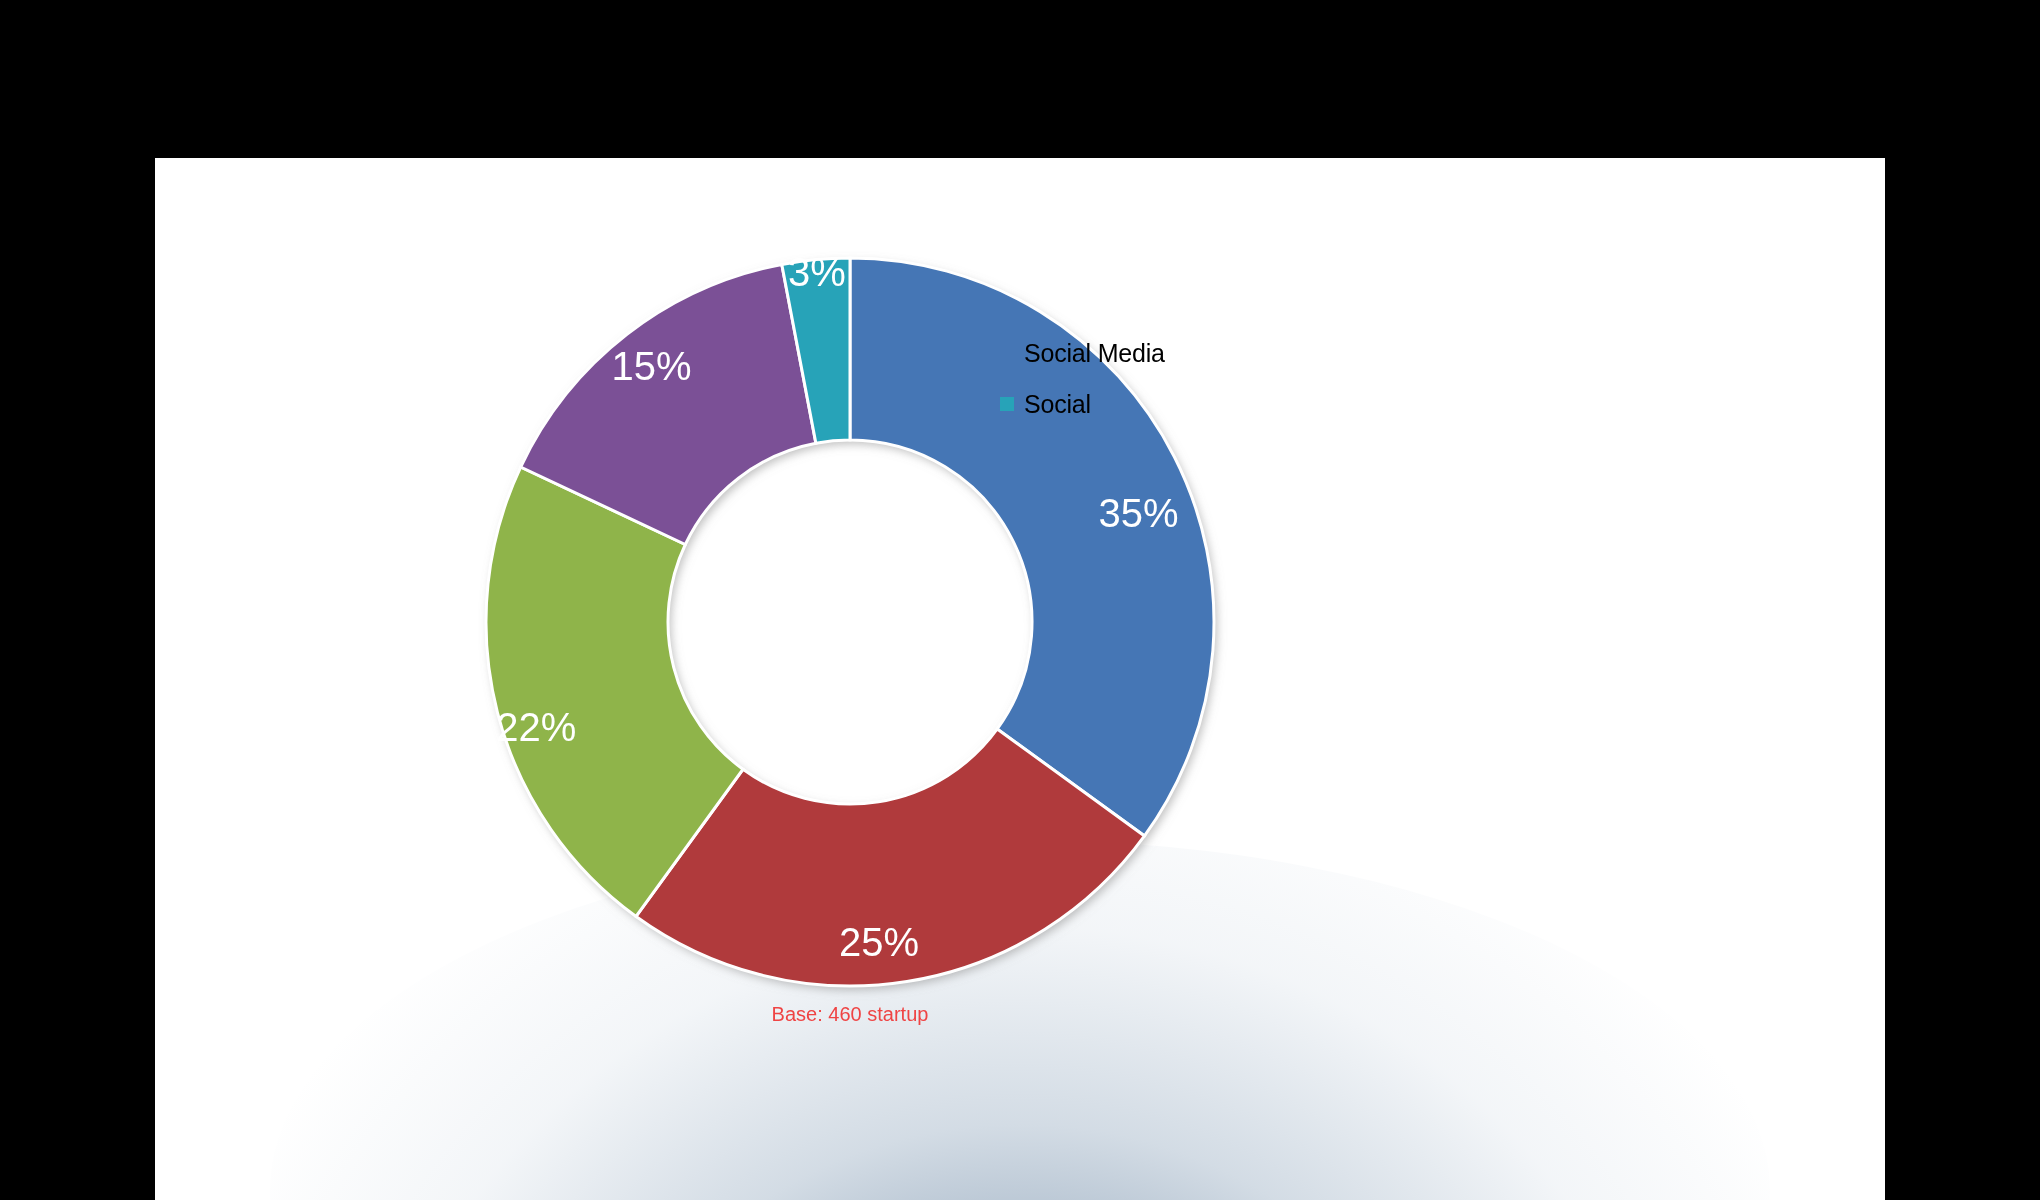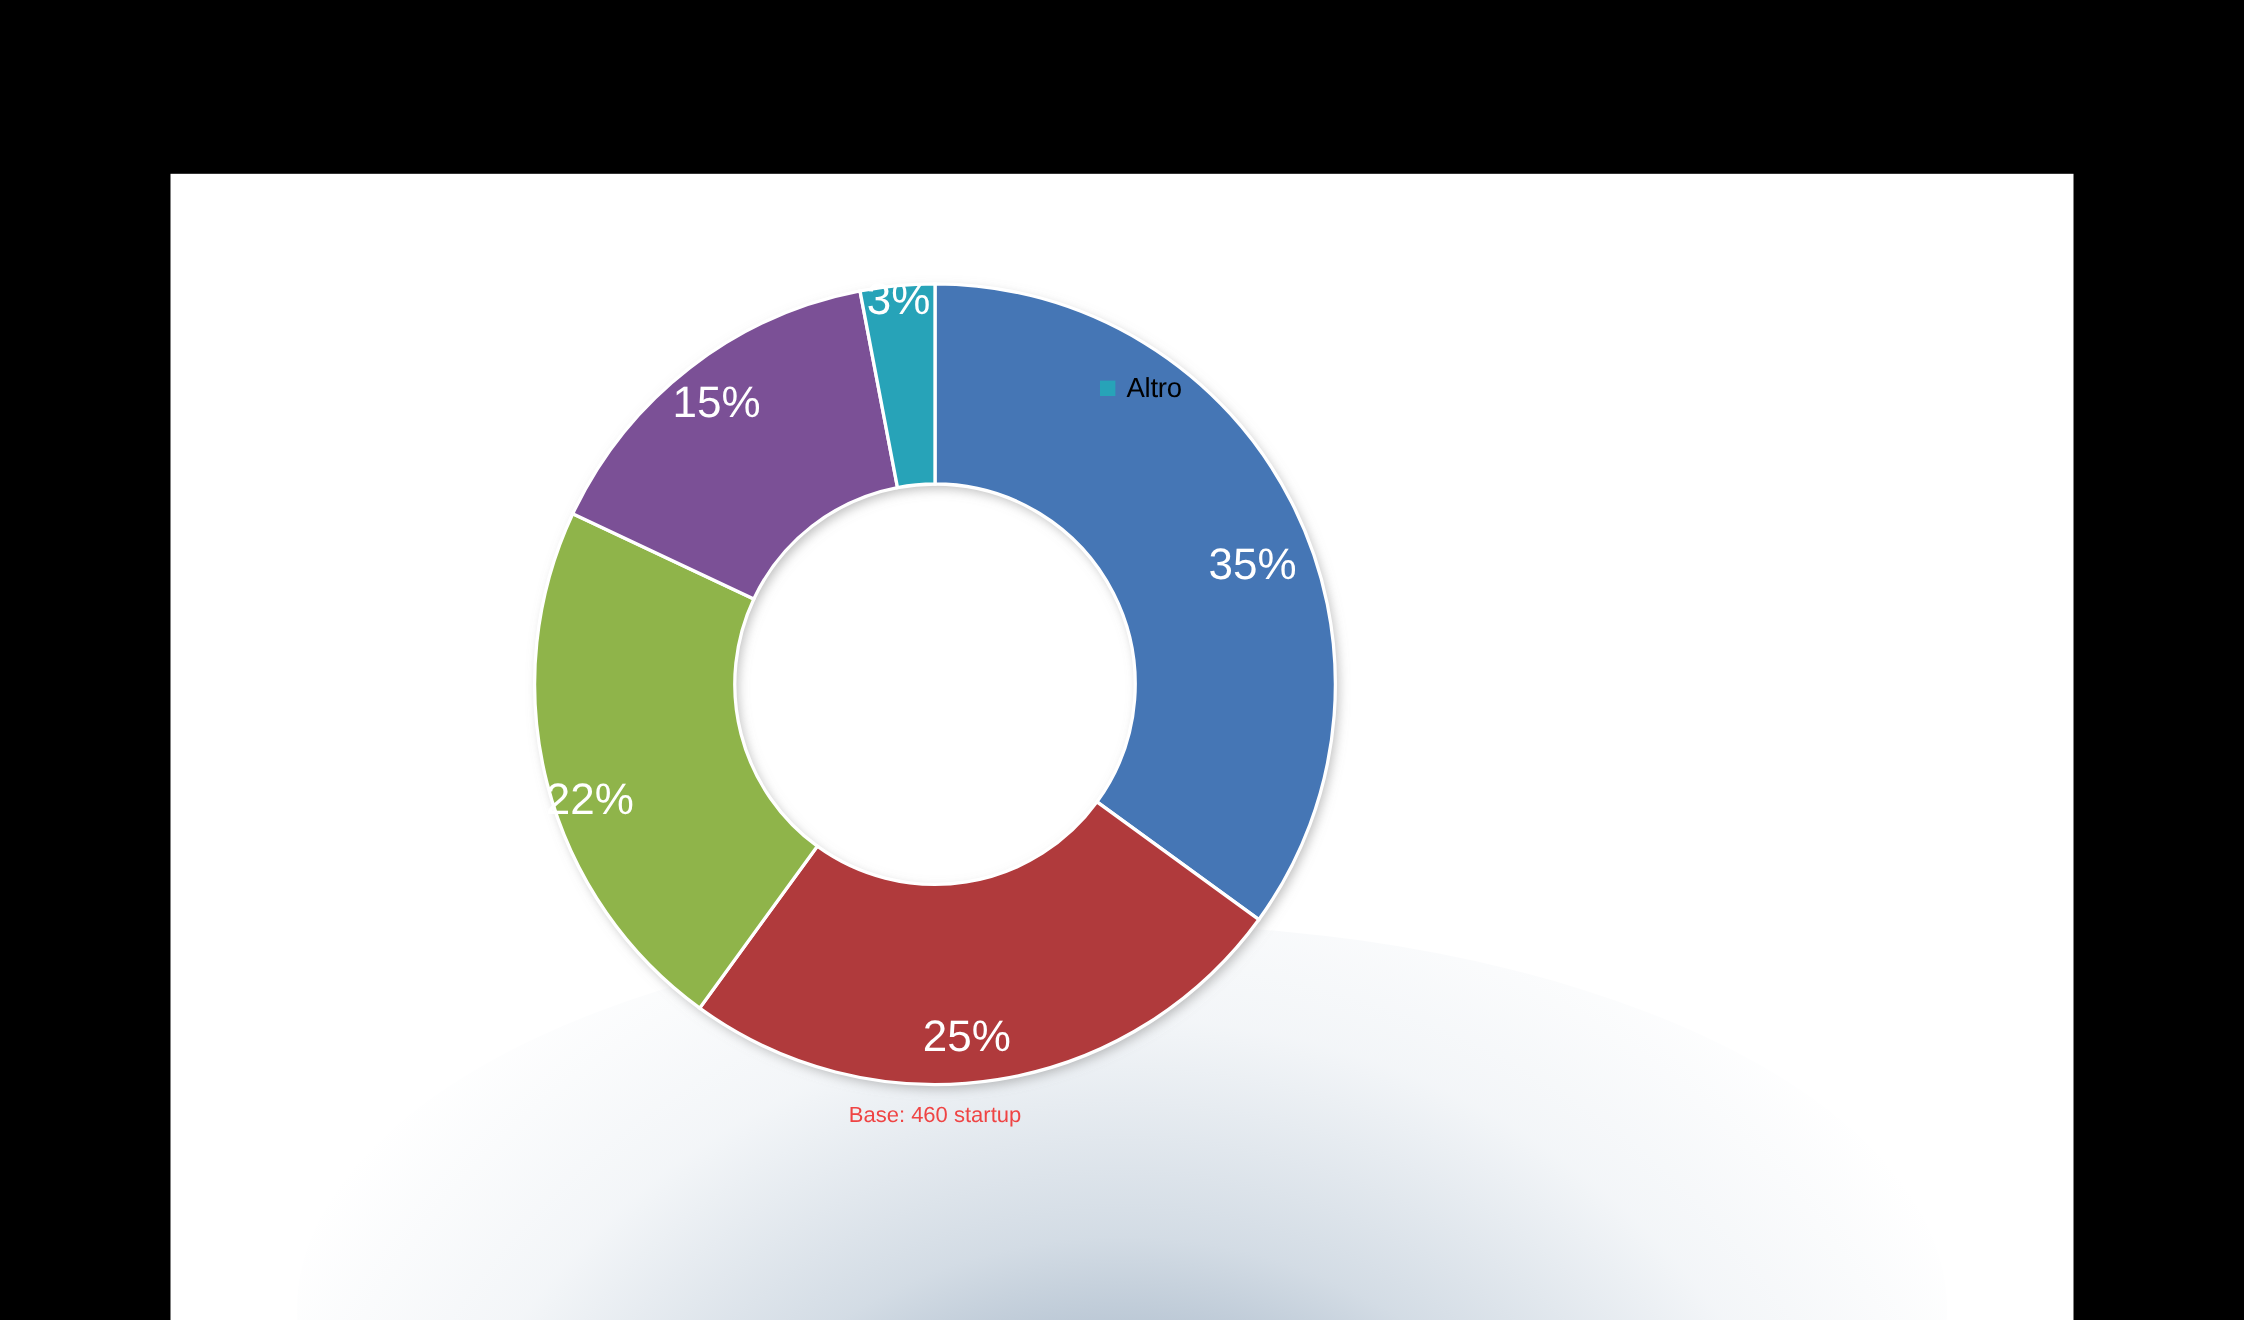--- a/index.html
+++ b/index.html
@@ -165,20 +165,24 @@
         <div class="slice-label" id="lbl1" style="left: 395px; top: 685.972px; text-align: center;">25%</div>
         <div class="slice-label" id="lbl2" style="left: 52.2178px; top: 446.566px; margin-top: 24px;">22%</div>
         <div class="slice-label" id="lbl3" style="left: 167.443px; top: 110.021px; text-align: right;">15%</div>
         <div class="slice-label" id="lbl4" style="left: 332.944px; top: 16.2989px;">3%</div>
       </div>
 
       <div id="base-note">Base: 460 startup</div>
 
       <div id="legend">
           <div class="legend-item">
+            <span class="legend-swatch" style="background: rgb(69, 118, 181);"></span>
+            <span class="legend-label">Social Media</span>
+          </div>
+          <div class="legend-item">
             <span class="legend-swatch" style="background: rgb(39, 163, 184);"></span>
-            <span class="legend-label">Altro</span>
+            <span class="legend-label">Social</span>
           </div>
         </div>
 
     </div>
   </div>
 </div>
 
 </body></html>

